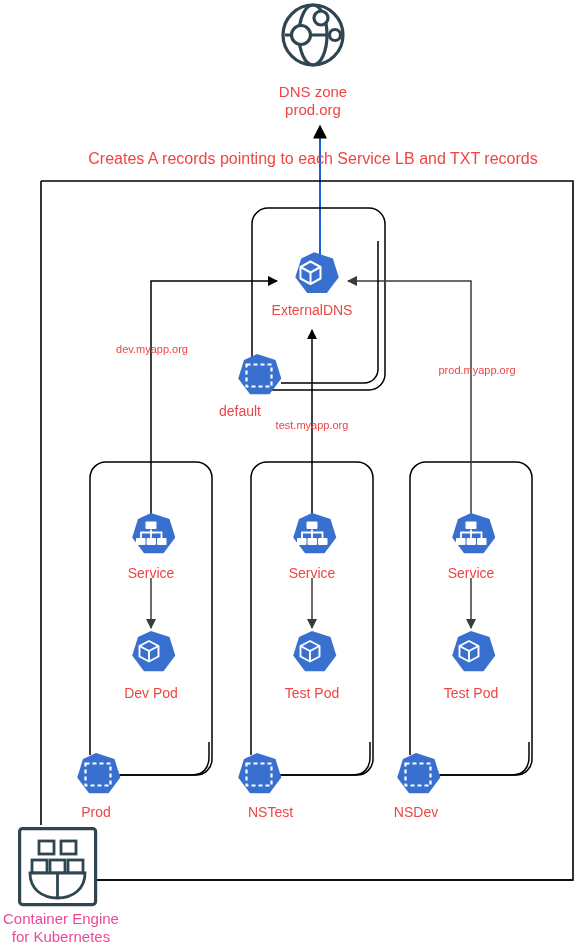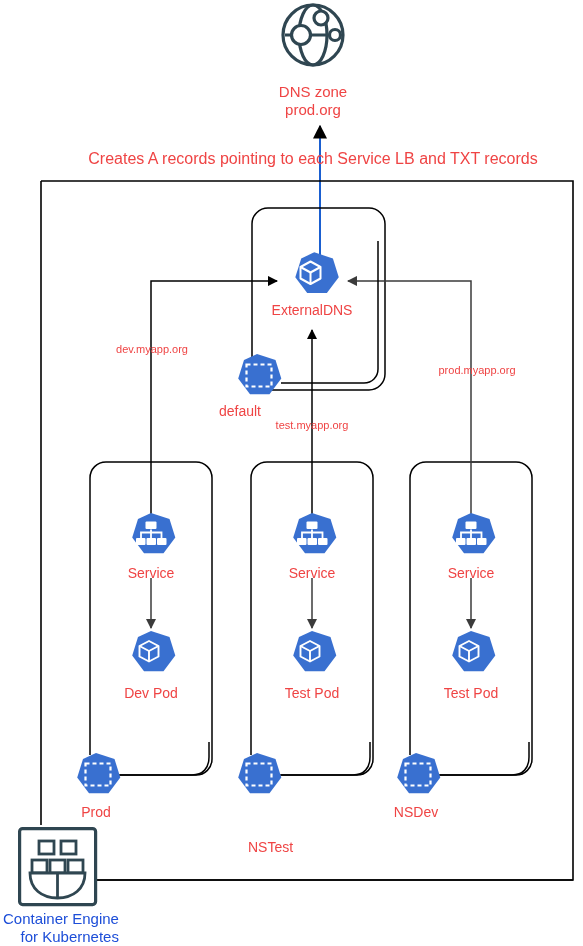--- a/index.html
+++ b/index.html
@@ -25,21 +25,21 @@
     font-family: "Liberation Sans", sans-serif;
     color: #ef4444;
     text-align: center;
     white-space: nowrap;
     line-height: 1.18;
     pointer-events: none;
   }
   .lbl-node { font-size: 14px; }
   .lbl-edge { font-size: 11px; }
   .lbl-big  { font-size: 15px; }
-  .lbl-dark { color: #1d4ed8; font-size: 15px; text-align: right; }
+  .lbl-dark { color: #ec4899; font-size: 15px; text-align: center; }
   .center-x { transform: translateX(-50%); }
 </style>
 </head>
 <body>
 
 <svg id="diagram" viewBox="0 0 583 946" xmlns="http://www.w3.org/2000/svg">
   <defs>
     <marker id="arrow" viewBox="0 0 10 10" refX="9" refY="5" markerWidth="7" markerHeight="7" orient="auto-start-reverse">
       <path d="M 0 0 L 10 5 L 0 10 z" fill="#000000"></path>
     </marker>
@@ -227,19 +227,19 @@
 
 <div class="lbl lbl-node center-x" style="left:151px; top:565px;">Service</div>
 <div class="lbl lbl-node center-x" style="left:312px; top:565px;">Service</div>
 <div class="lbl lbl-node center-x" style="left:471px; top:565px;">Service</div>
 
 <div class="lbl lbl-node center-x" style="left:151px; top:685px;">Dev Pod</div>
 <div class="lbl lbl-node center-x" style="left:312px; top:685px;">Test Pod</div>
 <div class="lbl lbl-node center-x" style="left:471px; top:685px;">Test Pod</div>
 
 <div class="lbl lbl-node center-x" style="left:96px; top:804px;">Prod</div>
-<div class="lbl lbl-node center-x" style="left:257px; top:839px;padding-left:27px;">NSTest</div>
+<div class="lbl lbl-node center-x" style="left:257px; top:804px;padding-left:27px;">NSTest</div>
 <div class="lbl lbl-node center-x" style="left:416px; top:804px;">NSDev</div>
 
 <div class="lbl lbl-dark" style="left:3px; top:910px;">
   <div>Container Engine</div>
   <div>for Kubernetes</div>
 </div>
 
 </body></html>

